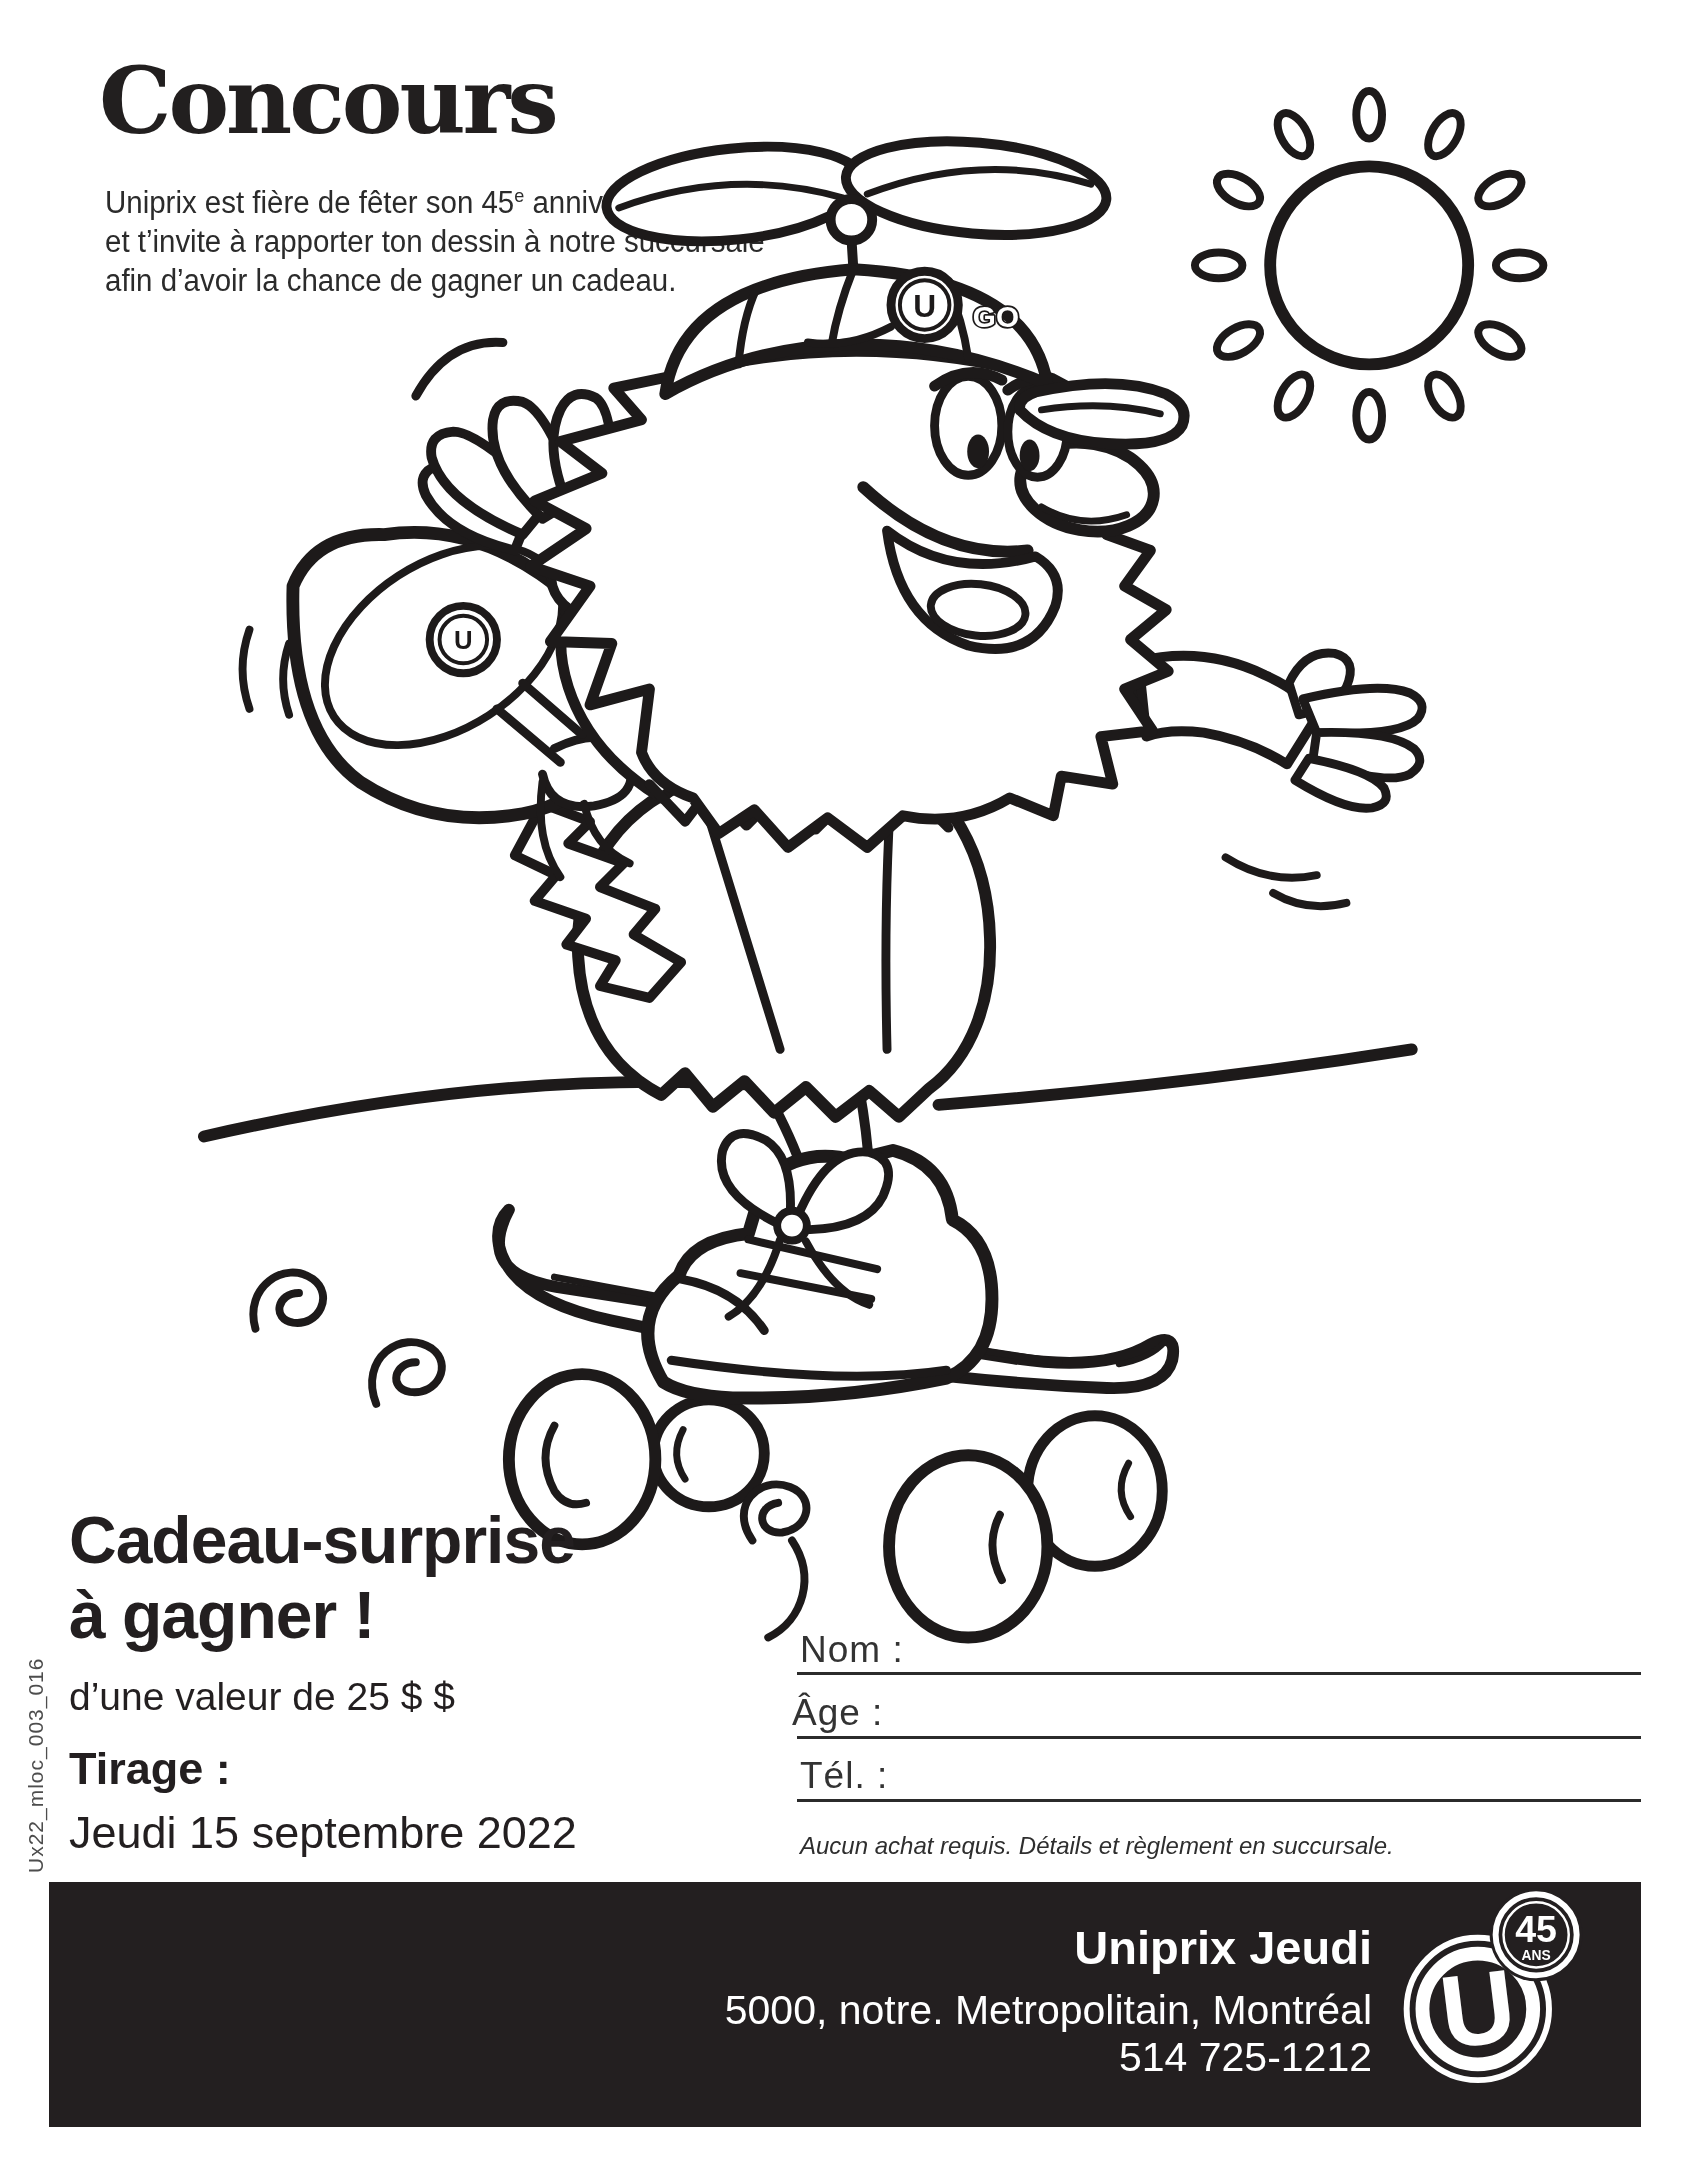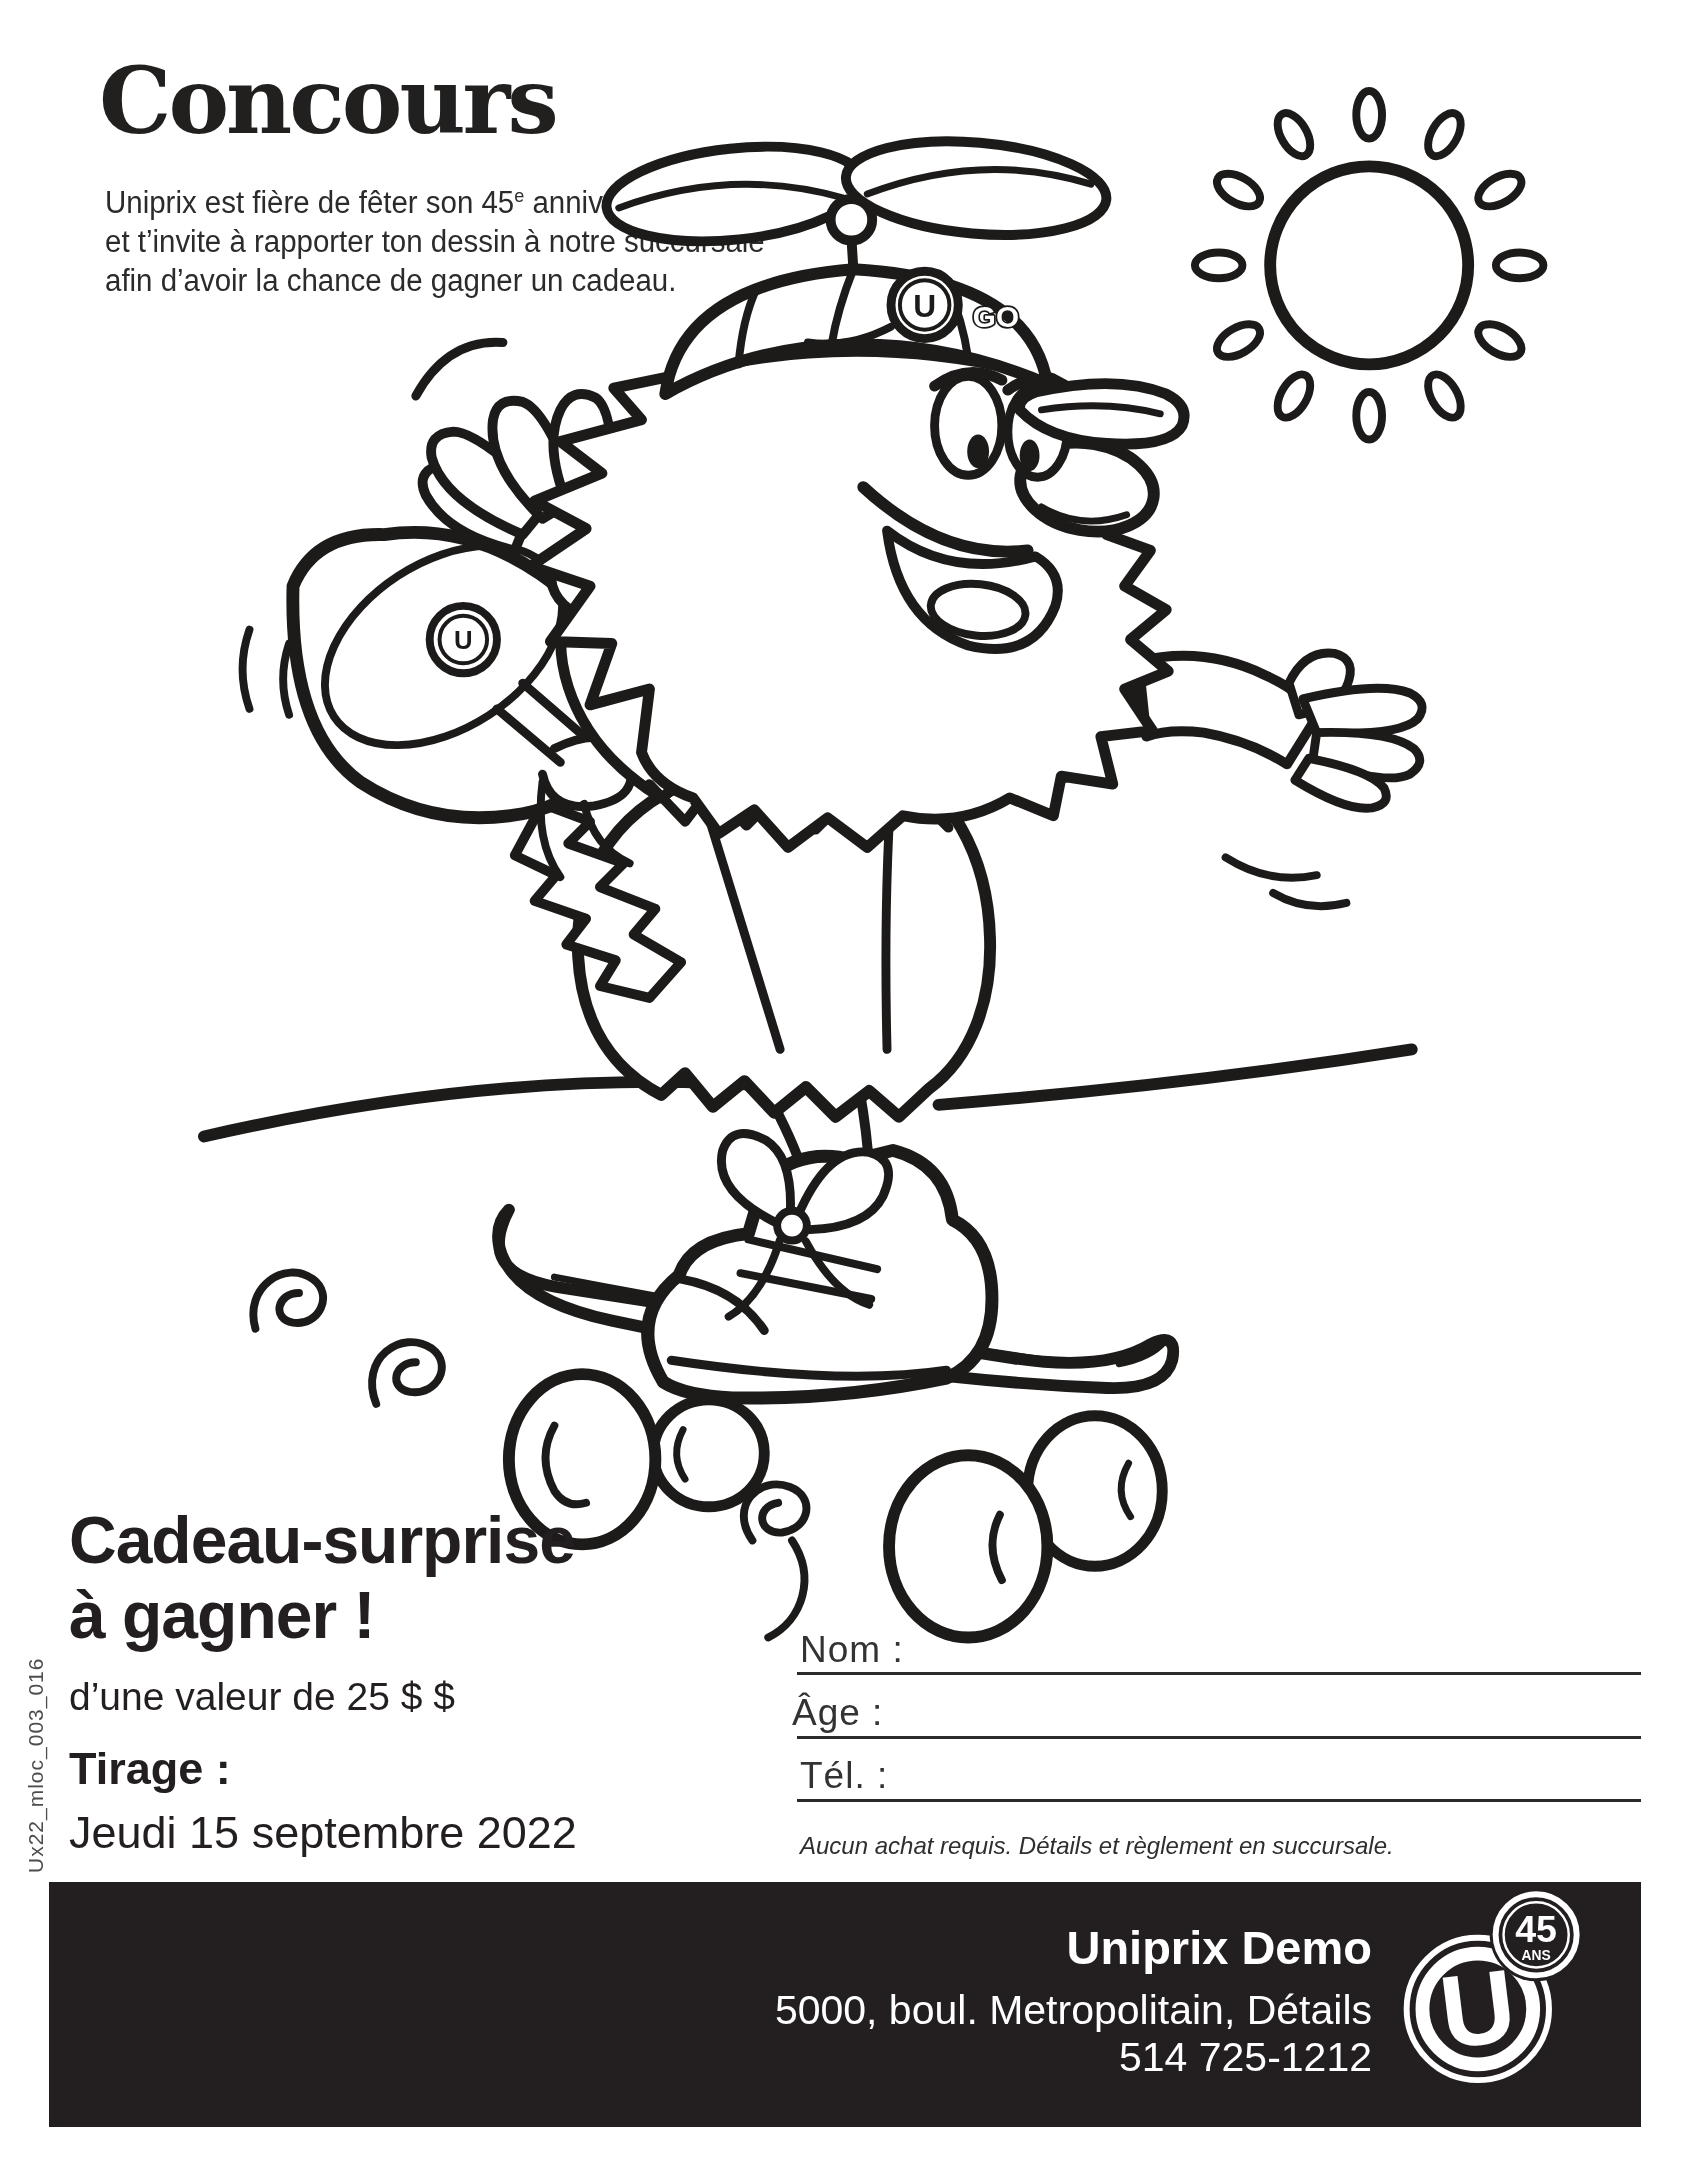--- a/index.html
+++ b/index.html
@@ -221,22 +221,22 @@
 
   <div class="abs field-label" style="left:800px;top:1755px">Tél. :</div>
   <div class="abs fline" style="top:1799px"></div>
 
   <div class="abs disclaimer">Aucun achat requis. Détails et règlement en succursale.</div>
 
   <div class="abs side-code">Ux22_mloc_003_016</div>
 
   <div class="abs footer-bar">
     <div class="footer-text">
-      <div class="store">Uniprix Demo</div>
-      <div class="addr">5000, boul. Metropolitain, Détails</div>
+      <div class="store">Uniprix Jeudi</div>
+      <div class="addr">5000, notre. Metropolitain, Montréal</div>
       <div class="phone">514 725-1212</div>
     </div>
     <svg style="position:absolute;left:1327px;top:4px" width="257" height="238" viewBox="0 0 260 240" fill="none" stroke-linecap="round">
       <circle cx="103" cy="124" r="72" stroke="#fff" stroke-width="6"></circle>
       <circle cx="103" cy="124" r="56" stroke="#fff" stroke-width="14"></circle>
       <text x="103" y="160" font-size="104" font-weight="bold" text-anchor="middle" fill="#fff" transform="rotate(-7 103 124)">U</text>
       <circle cx="162" cy="49" r="47" fill="#231f20" stroke="none"></circle>
       <circle cx="162" cy="49" r="41" stroke="#fff" stroke-width="6"></circle>
       <circle cx="162" cy="49" r="33" stroke="#fff" stroke-width="2.5"></circle>
       <text x="162" y="56" font-size="38" font-weight="bold" text-anchor="middle" fill="#fff">45</text>

